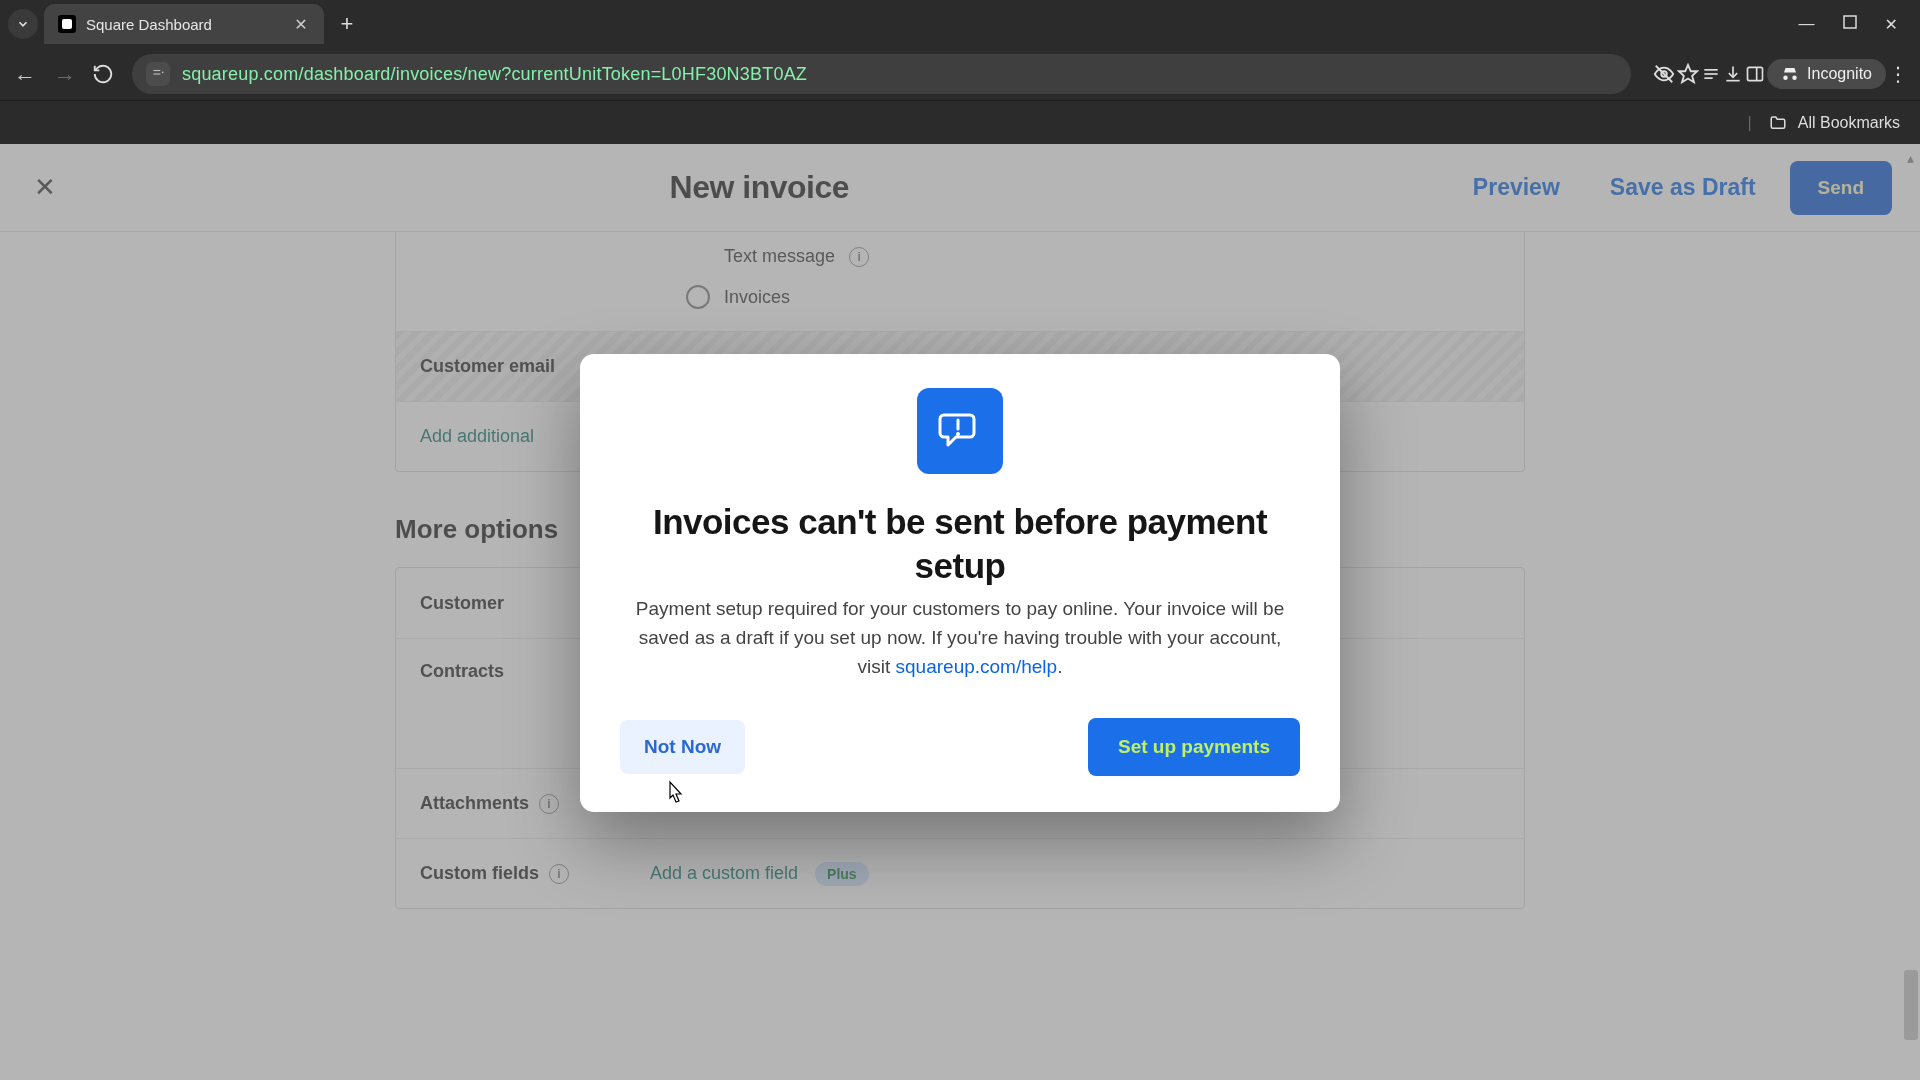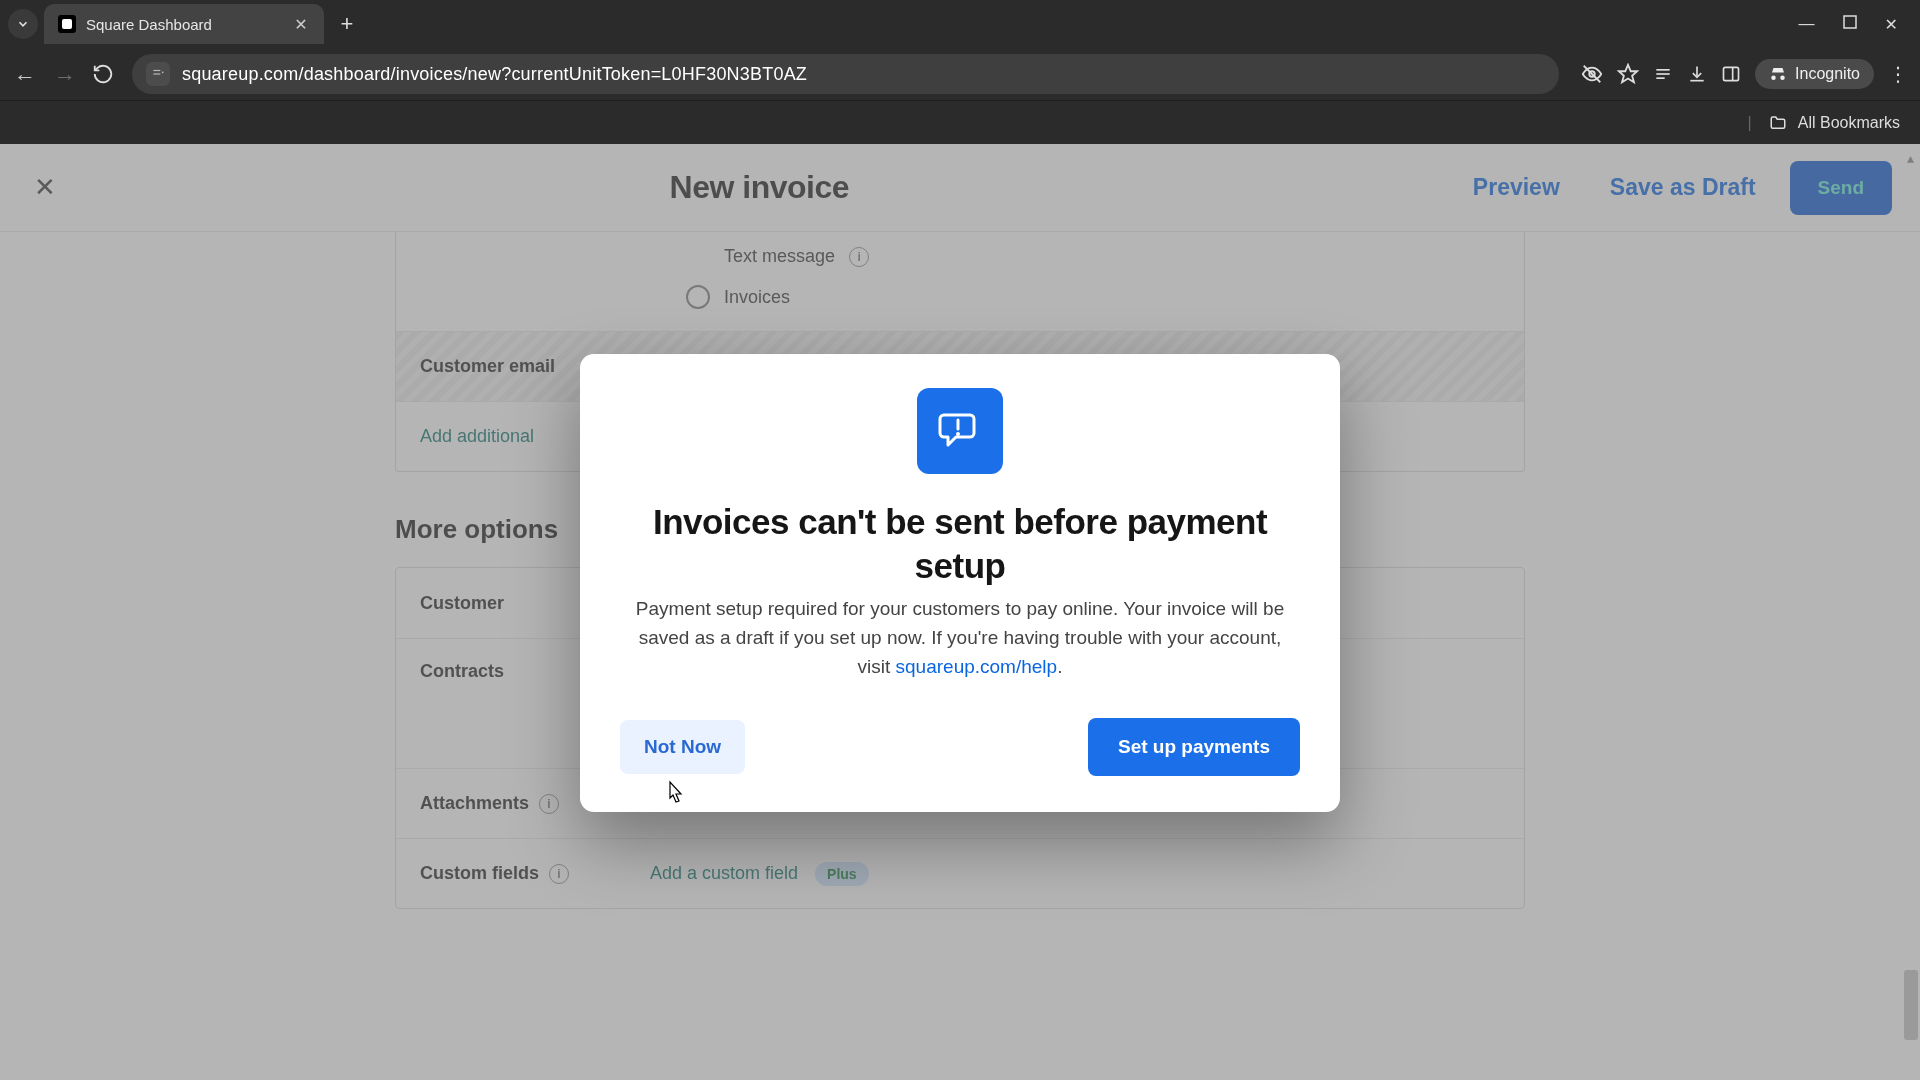--- a/index.html
+++ b/index.html
@@ -13,39 +13,39 @@
   .tab .favicon .dot { width:10px; height:10px; background:#fff; border-radius:2px; }
   .tab .title { flex:1; font-size:15px; white-space:nowrap; overflow:hidden; text-overflow:ellipsis; }
   .tab .close { width:18px; height:18px; color:#ccc; display:flex; align-items:center; justify-content:center; font-size:16px; }
   .new-tab { margin-left:8px; color:#ddd; font-size:22px; width:30px; text-align:center; }
   .win-controls { margin-left:auto; display:flex; gap:28px; color:#ddd; padding-right:14px; font-size:16px; }
   .addr-bar { display:flex; align-items:center; height:52px; padding:0 12px; gap:14px; }
   .nav-btn { color:#c9c9c9; font-size:22px; width:26px; text-align:center; }
   .nav-btn.dim { color:#6d6d6d; }
   .url-box { flex:1; background:#3f3f3f; border-radius:24px; height:40px; display:flex; align-items:center; padding:0 14px; gap:12px; color:#ddd; }
   .url-box .site-chip { width:24px; height:24px; border-radius:6px; background:#4c4c4c; display:flex; align-items:center; justify-content:center; font-size:13px; color:#bbb; }
-  .url-box .url-text { font-size:18px; color:#ffffff; letter-spacing:0.2px; }
-  .addr-icons { display:flex; align-items:center; gap:14px; color:#ddd; font-size:18px; padding-left:8px; }
+  .url-box .url-text { font-size:18px; color:#86efac; letter-spacing:0.2px; }
+  .addr-icons { display:flex; align-items:center; gap:2px; color:#ddd; font-size:18px; padding-left:8px; }
   .incog { display:flex; align-items:center; gap:8px; background:#4a4a4a; padding:6px 14px; border-radius:20px; color:#eee; font-size:16px; }
   .bm-bar { height:44px; display:flex; align-items:center; justify-content:flex-end; padding:0 20px; color:#ddd; gap:10px; border-top:1px solid #1f1f1f; }
   .bm-bar .sep { color:#666; margin-right:6px; }
   .bm-bar .folder { font-size:16px; }
 
   
   .app-viewport { position:relative; width:1920px; height: calc(1080px - 48px - 52px - 44px); background:#fff; overflow:hidden; }
   .scroll-up-caret { position:absolute; top:6px; right:6px; color:#888; font-size:14px; }
   .scroll-thumb { position:absolute; right:2px; bottom:40px; width:14px; height:70px; background:#c4c4c4; border-radius:3px; }
 
   
   .app-header { height:88px; border-bottom:1px solid #e5e5e5; display:flex; align-items:center; padding:0 28px; gap:16px; }
   .close-x { font-size:26px; color:#333; padding:6px; }
   .app-title { flex:1; text-align:center; font-weight:700; font-size:32px; color:#1a1a1a; letter-spacing:-0.5px; }
   .hdr-actions { display:flex; align-items:center; gap:18px; }
   .link-btn { font-weight:600; font-size:23px; color:#0a66e0; padding:12px 16px; border-radius:8px; }
-  .primary-btn { background:#0858d0; color:#5eead4; font-weight:700; font-size:19px; padding:16px 28px; border-radius:8px; }
+  .primary-btn { background:#0858d0; color:#fef9c3; font-weight:700; font-size:19px; padding:16px 28px; border-radius:8px; }
 
   
   .content { width: 1130px; margin: 0 auto; padding-top: 0; }
   .panel { border:1px solid #d9d9d9; border-radius:4px; margin-bottom:40px; }
   .panel-row { display:flex; align-items:center; min-height:70px; padding:0 24px; border-top:1px solid #e6e6e6; }
   .panel-row:first-child { border-top:none; }
   .panel-row .label { width: 230px; font-size:18px; font-weight:600; color:#222; display:flex; align-items:center; gap:10px; }
   .panel-row .label .info { width:20px; height:20px; border:1.5px solid #8a8a8a; border-radius:50%; display:flex; align-items:center; justify-content:center; font-size:12px; color:#777; font-weight:700; }
   .panel-row .value { flex:1; font-size:18px; color:#333; }
   .panel-row .value a, .link { color:#0f766e; text-decoration:none;text-align:right; }
@@ -61,21 +61,21 @@
 
   
   .overlay { position:absolute; inset:0; background:rgba(120,120,120,0.55); display:flex; align-items:flex-start; justify-content:center; }
   .modal { margin-top: 210px; width: 760px; background:#fff; border-radius:14px; box-shadow:0 30px 70px rgba(0,0,0,0.35); padding:34px 40px 36px; text-align:center; }
   .modal-icon { width:86px; height:86px; margin:0 auto 26px; background:#1b6fe8; border-radius:12px; display:flex; align-items:center; justify-content:center; }
   .modal-title { font-size:35px; font-weight:800; color:#161616; line-height:1.25; letter-spacing:-0.5px; }
   .modal-body { font-size:19px; color:#444; line-height:1.55; margin-top:6px; }
   .modal-body a { color:#0a66e0; text-decoration:none; }
   .modal-actions { display:flex; justify-content:space-between; align-items:center; margin-top:36px; }
   .btn-secondary { background:#eaf1ff; color:#2a69d2; font-weight:700; font-size:19px; padding:16px 24px; border-radius:8px; }
-  .btn-primary { background:#1b6fe8; color:#ffffff; font-weight:700; font-size:19px; padding:18px 30px; border-radius:8px; }
+  .btn-primary { background:#1b6fe8; color:#bef264; font-weight:700; font-size:19px; padding:18px 30px; border-radius:8px; }
 
   
   .cursor { position:absolute; width:20px; height:26px; pointer-events:none; }
 
   svg { display:block; }
 </style>
 </head>
 <body>
 
 <div class="browser-chrome">

